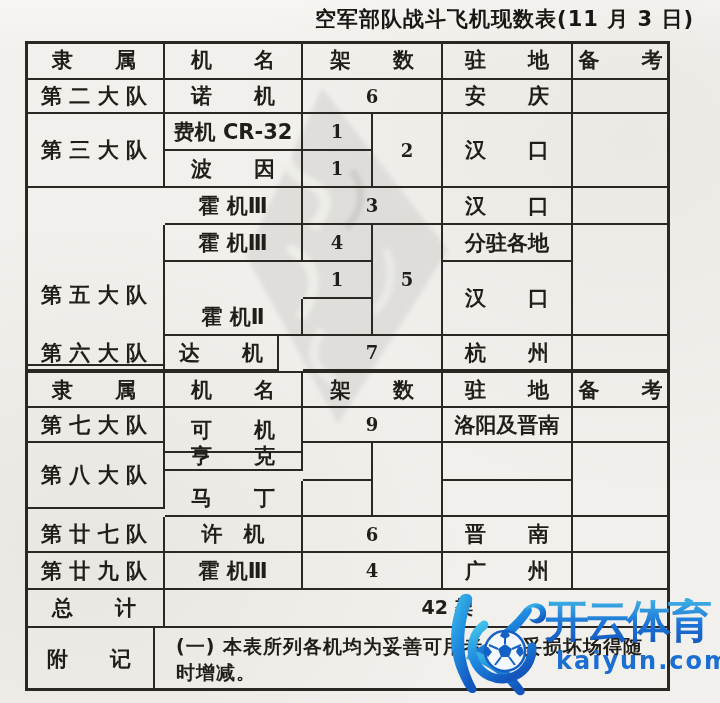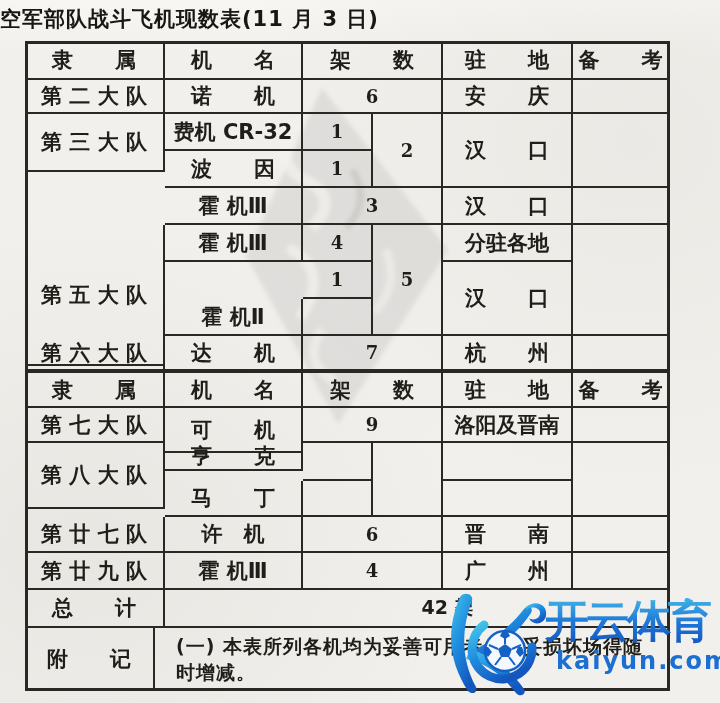--- a/index.html
+++ b/index.html
@@ -6,21 +6,21 @@
   .page{
     position:relative;width:720px;height:703px;overflow:hidden;
     background:
       radial-gradient(ellipse at 12% 78%, rgba(198,196,190,.22), transparent 42%),
       radial-gradient(ellipse at 88% 20%, rgba(204,202,196,.18), transparent 45%),
       linear-gradient(180deg,#f7f6f3 0%,#f1f0ec 8%,#f1f0ec 100%);
     font-family:"DejaVu Sans","Liberation Sans",sans-serif;
     color:#1e1c18;
   }
   .title{
-    position:absolute;left:0;top:5px;width:694px;text-align:left;
+    position:absolute;left:0;top:5px;width:694px;text-align:right;
     font-size:21px;font-weight:700;letter-spacing:1px;color:#191713;
   }
   .frame{
     position:absolute;left:25px;top:41px;width:645px;height:650px;
     border:3px solid #2b2823;box-sizing:border-box;
   }
   .cell{
     position:absolute;box-sizing:border-box;
     border-right:2px solid #2b2823;border-bottom:2px solid #2b2823;
     display:flex;align-items:center;justify-content:center;
@@ -78,21 +78,21 @@
   <div class="cell" style="left:303px;top:41px;width:140px;height:39px">架　　数</div>
   <div class="cell" style="left:443px;top:41px;width:130px;height:39px">驻　　地</div>
   <div class="cell" style="left:573px;top:41px;width:97px;height:39px">备　　考</div>
 
   <div class="cell" style="left:25px;top:80px;width:140px;height:34px">第 二 大 队</div>
   <div class="cell" style="left:165px;top:80px;width:138px;height:34px">诺　　机</div>
   <div class="cell num" style="left:303px;top:80px;width:140px;height:34px">6</div>
   <div class="cell" style="left:443px;top:80px;width:130px;height:34px">安　　庆</div>
   <div class="cell" style="left:573px;top:80px;width:97px;height:34px"></div>
 
-  <div class="cell" style="left:25px;top:114px;width:140px;height:58px">第 三 大 队</div>
+  <div class="cell" style="left:25px;top:114px;width:140px;height:74px">第 三 大 队</div>
   <div class="cell" style="left:165px;top:114px;width:138px;height:37px">费机 CR-32</div>
   <div class="cell num" style="left:303px;top:114px;width:70px;height:37px">1</div>
   <div class="cell" style="left:165px;top:151px;width:138px;height:37px">波　　因</div>
   <div class="cell num" style="left:303px;top:151px;width:70px;height:37px">1</div>
   <div class="cell num" style="left:373px;top:114px;width:70px;height:74px">2</div>
   <div class="cell" style="left:443px;top:114px;width:130px;height:74px">汉　　口</div>
   <div class="cell" style="left:573px;top:114px;width:97px;height:74px"></div>
 
   <div class="cell" style="left:165px;top:188px;width:138px;height:37px">霍  机Ⅲ</div>
   <div class="cell num" style="left:303px;top:188px;width:140px;height:37px">3</div>
@@ -104,21 +104,21 @@
   <div class="cell num" style="left:303px;top:225px;width:70px;height:37px">4</div>
   <div class="cell num" style="left:303px;top:262px;width:70px;height:37px">1</div>
   <div class="cell" style="left:165px;top:299px;width:138px;height:37px">霍  机Ⅱ</div>
   <div class="cell num" style="left:303px;top:299px;width:70px;height:37px"></div>
   <div class="cell num" style="left:373px;top:225px;width:70px;height:111px">5</div>
   <div class="cell" style="left:443px;top:225px;width:130px;height:37px">分驻各地</div>
   <div class="cell" style="left:443px;top:262px;width:130px;height:74px">汉　　口</div>
   <div class="cell" style="left:573px;top:225px;width:97px;height:111px"></div>
 
   <div class="cell" style="left:25px;top:336px;width:140px;height:35px">第 六 大 队</div>
-  <div class="cell" style="left:165px;top:336px;width:138px;height:35px">达　　机</div>
+  <div class="cell" style="left:165px;top:336px;width:114px;height:35px">达　　机</div>
   <div class="cell num" style="left:303px;top:336px;width:140px;height:35px">7</div>
   <div class="cell" style="left:443px;top:336px;width:130px;height:35px">杭　　州</div>
   <div class="cell" style="left:573px;top:336px;width:97px;height:35px"></div>
 
   <div class="cell thicktop" style="left:25px;top:371px;width:140px;height:37px">隶　　属</div>
   <div class="cell thicktop" style="left:165px;top:371px;width:138px;height:37px">机　　名</div>
   <div class="cell thicktop" style="left:303px;top:371px;width:140px;height:37px">架　　数</div>
   <div class="cell thicktop" style="left:443px;top:371px;width:130px;height:37px">驻　　地</div>
   <div class="cell thicktop" style="left:573px;top:371px;width:97px;height:37px">备　　考</div>
 

